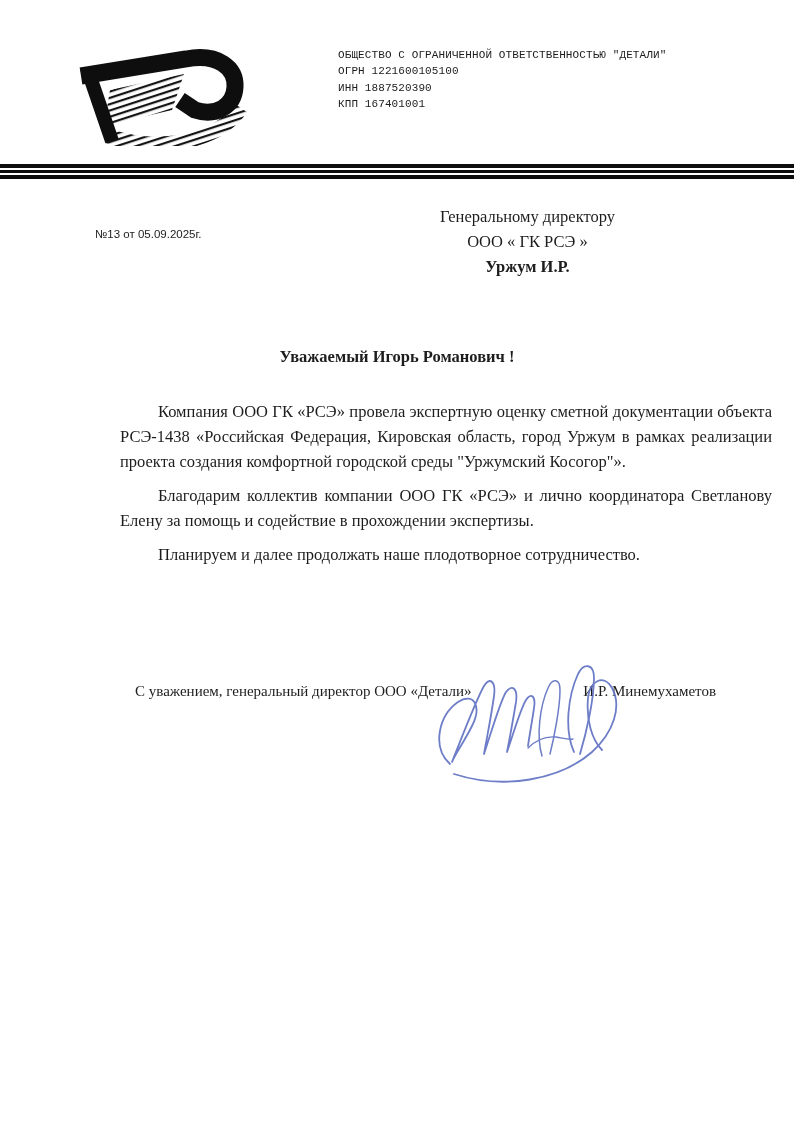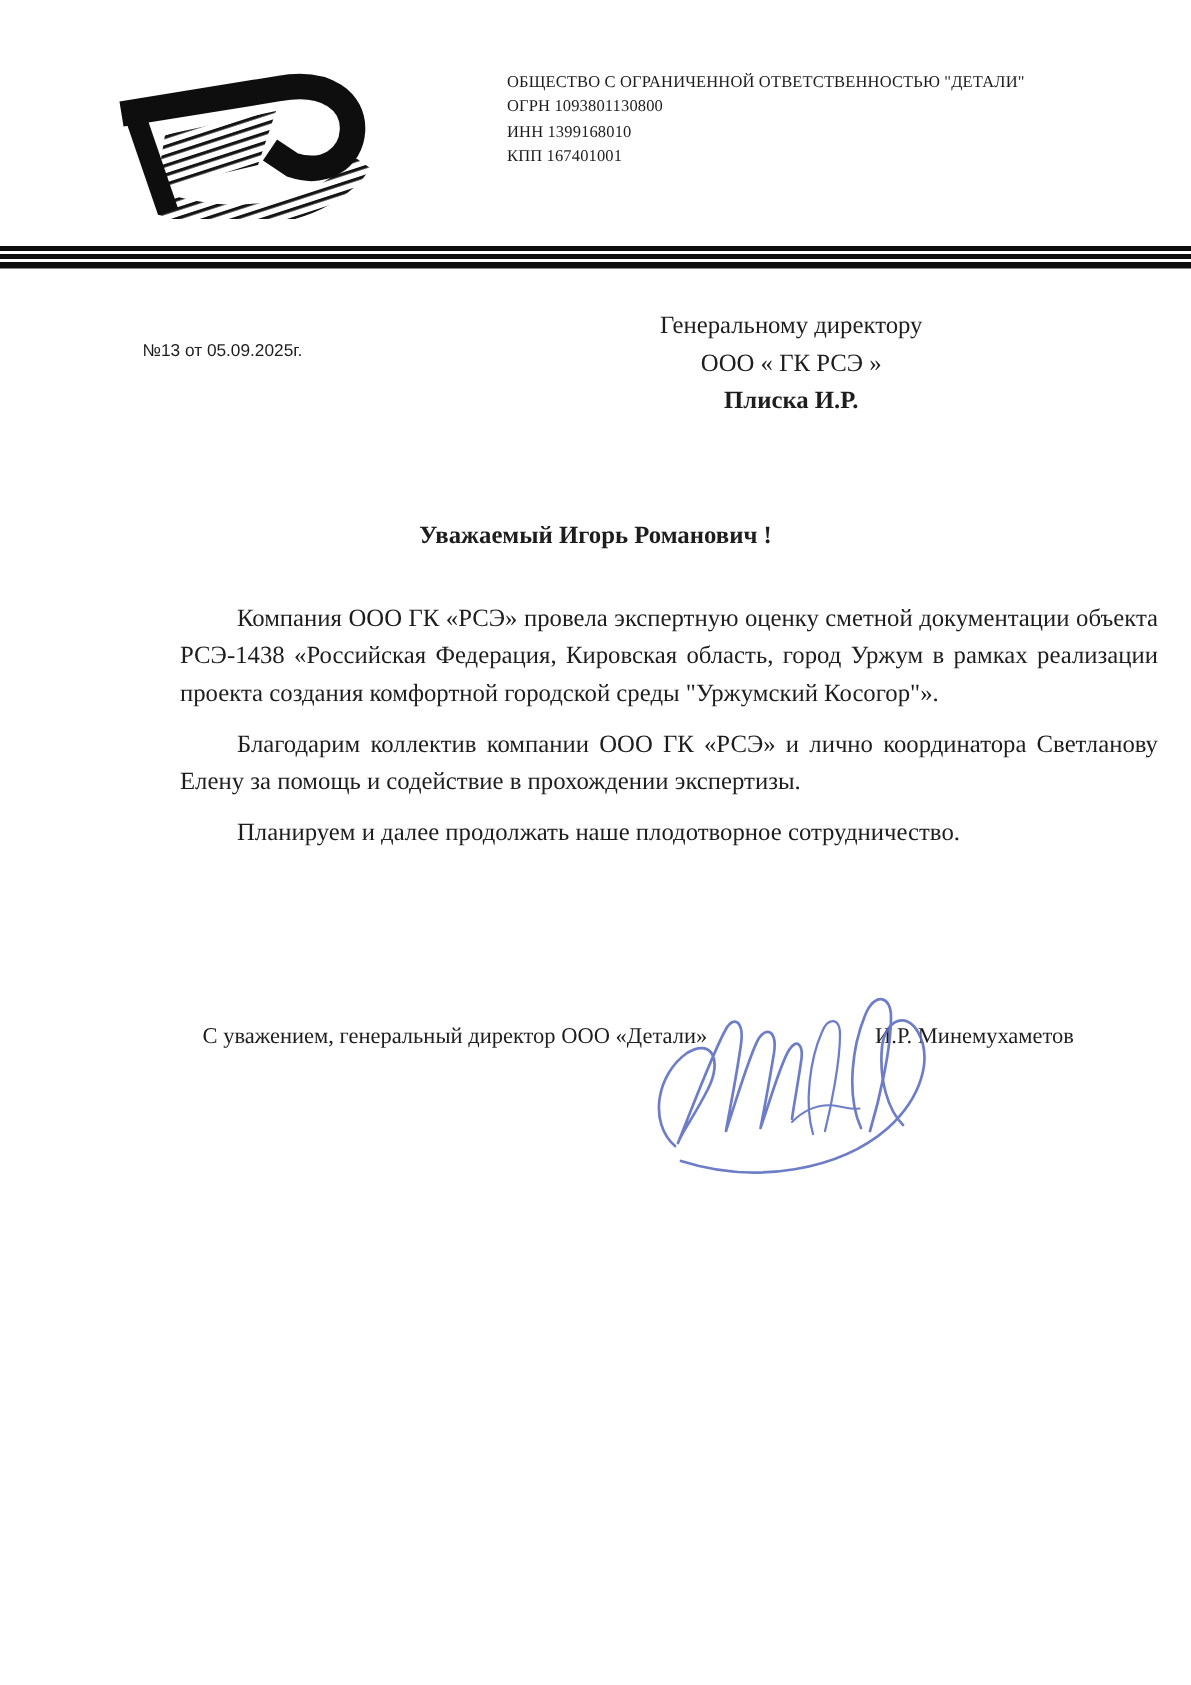--- a/index.html
+++ b/index.html
@@ -4,21 +4,21 @@
 <style>
   html,body{margin:0;padding:0;background:#ffffff;}
   .sheet{
     position:relative;width:794px;height:1123px;background:#ffffff;overflow:hidden;
     font-family:"Liberation Serif",serif;color:#1d1d1d;
   }
   
   .logo{position:absolute;left:78px;top:44px;width:178px;height:102px;}
   .company-info{
     position:absolute;left:338px;top:47px;
-    font-family:Liberation Serif, serif;font-size:11px;line-height:16.4px;
+    font-family:Liberation Mono, monospace;font-size:11px;line-height:16.4px;
     color:#1c1c1c;white-space:nowrap;letter-spacing:.1px;
   }
   .rule{
     position:absolute;left:0;top:164px;width:794px;height:15px;
     background:linear-gradient(to bottom,
       #0d0d0d 0 3.5px,#ffffff 3.5px 5.5px,
       #0d0d0d 5.5px 9px,#ffffff 9px 11px,
       #0d0d0d 11px 15px);
   }
   .ref{
@@ -64,33 +64,33 @@
       <path d="M30,92 C78,108 138,100 163,64" stroke="url(#hatch)" stroke-width="15" fill="none"></path>
 
       <path d="M9,24 L34,97" stroke="#0e0e0e" stroke-width="14" fill="none"></path>
 
       <path d="M3,32 L108,15 C140,9 158,24 157,43 C156,62 138,73 117,66 L102,56" stroke="#0e0e0e" stroke-width="17" fill="none"></path>
     </svg>
   </div>
 
   <div class="company-info">
     <div>ОБЩЕСТВО С ОГРАНИЧЕННОЙ ОТВЕТСТВЕННОСТЬЮ "ДЕТАЛИ"</div>
-    <div>ОГРН 1093801130800</div>
-    <div>ИНН 1399168010</div>
+    <div>ОГРН 1221600105100</div>
+    <div>ИНН 1887520390</div>
     <div>КПП 167401001</div>
   </div>
 
   <div class="rule"></div>
 
   <div class="ref">№13 от 05.09.2025г.</div>
 
   <div class="recipient">
     <div>Генеральному директору</div>
     <div>ООО « ГК РСЭ »</div>
-    <div class="bold">Плиска И.Р.</div>
+    <div class="bold">Уржум И.Р.</div>
   </div>
 
   <div class="salutation">Уважаемый Игорь Романович !</div>
 
   <div class="body">
     <p>Компания ООО ГК «РСЭ» провела экспертную оценку сметной документации объекта РСЭ-1438 «Российская Федерация, Кировская область, город Уржум в рамках реализации проекта создания комфортной городской среды "Уржумский Косогор"».</p>
     <p>Благодарим коллектив компании ООО ГК «РСЭ» и лично координатора Светланову Елену за помощь и содействие в прохождении экспертизы.</p>
     <p>Планируем и далее продолжать наше плодотворное сотрудничество.</p>
   </div>
 

